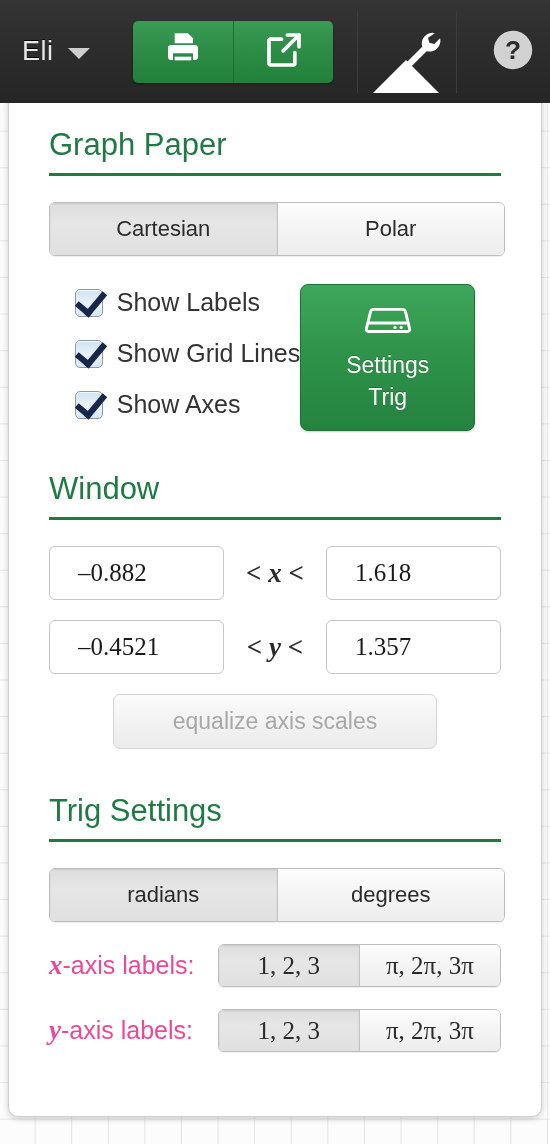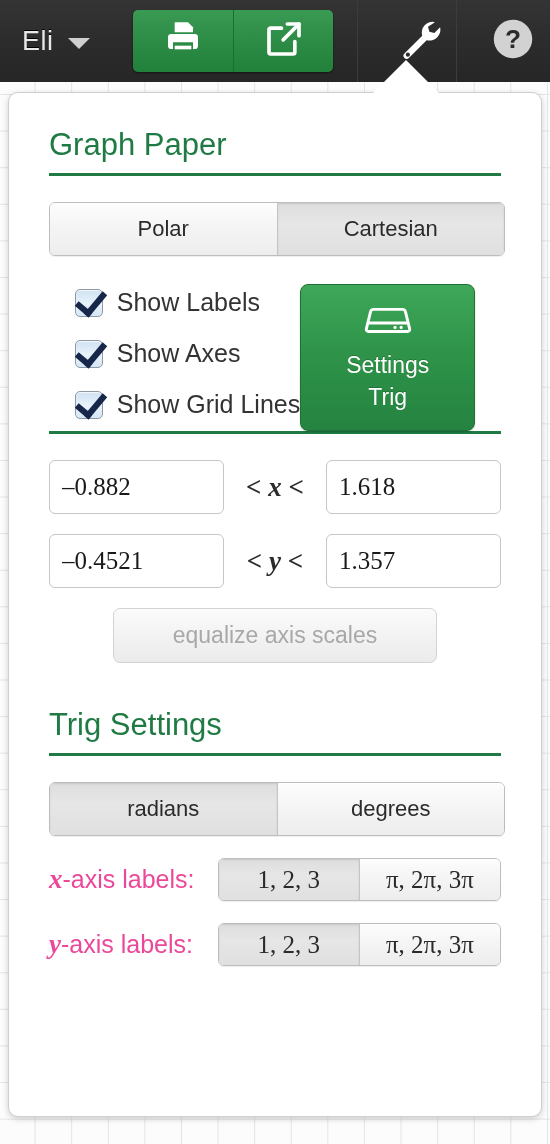--- a/index.html
+++ b/index.html
@@ -27,21 +27,21 @@
       linear-gradient(to bottom, #e4e4e4 1px, transparent 1px);
     background-size: 36.6px 36.6px;
     background-position: -2px 12px;
     z-index: 0;
   }
 
   
   #topbar {
     position: absolute;
     left: 0; top: 0;
-    width: 550px; height: 82px;
+    width: 550px; height: 103px;
     background: linear-gradient(to bottom, #343434 0%, #2c2c2c 50%, #262626 100%);
     z-index: 30;
     display: flex;
     align-items: center;
   }
 
   .tb-user {
     display: flex;
     align-items: center;
     margin-left: 14px;
@@ -230,21 +230,21 @@
     margin-bottom: 20px;
   }
   .win-input {
     width: 175px; height: 54px;
     border: 1px solid #c6c6c6;
     border-radius: 6px;
     background: #ffffff;
     font-family: "Liberation Serif", serif;
     font-size: 25px;
     color: #1a1a1a;
-    padding: 0 12px;
+    padding: 0 28px;
     outline: none;
   }
   .win-rel {
     width: 106px;
     text-align: center;
     font-family: "Liberation Serif", serif;
     font-size: 27px;
     font-weight: bold;
     color: #2b2b2b;
   }
@@ -352,58 +352,59 @@
 </div>
 
 <div id="panel-pointer-inner"></div>
 
 <div id="settings-panel">
 
   <div class="section-head">Graph Paper</div>
   <div class="section-rule"></div>
 
   <div class="seg">
+    <div class="seg-opt selected">Cartesian</div>
     <div class="seg-opt">Polar</div>
-    <div class="seg-opt selected">Cartesian</div>
   </div>
 
   <div id="options-row">
     <div class="check-list">
 
       <div class="check-row">
         <span class="cbox"></span>
         <span class="check-label">Show Labels</span>
       </div>
 
       <div class="check-row">
         <span class="cbox"></span>
-        <span class="check-label">Show Axes</span>
+        <span class="check-label">Show Grid Lines</span>
       </div>
 
       <div class="check-row">
         <span class="cbox"></span>
-        <span class="check-label">Show Grid Lines</span>
+        <span class="check-label">Show Axes</span>
       </div>
 
     </div>
 
     <div id="projector-btn">
       <span id="projector-icon">
         <svg width="52" height="34" viewBox="0 0 34 22" fill="none" stroke="#ffffff" stroke-width="1.9">
           <path d="M4.2 19.2h25.6a1.4 1.4 0 0 0 1.35-1.8L28.4 6.2A2 2 0 0 0 26.5 4.7h-19a2 2 0 0 0-1.9 1.5L2.85 17.4a1.4 1.4 0 0 0 1.35 1.8z" stroke-linejoin="round"></path>
           <path d="M4.4 13.6h25.2"></path>
           <circle cx="21.6" cy="16.5" r="1.05" fill="#ffffff" stroke="none"></circle>
           <circle cx="25.6" cy="16.5" r="1.05" fill="#ffffff" stroke="none"></circle>
         </svg>
       </span>
       <span class="pl">Settings</span>
       <span class="pl">Trig</span>
     </div>
   </div>
 
+  <div class="section-head" id="window-head">Window</div>
   <div class="section-rule"></div>
 
   <div class="win-row">
     <input class="win-input" value="–0.882" style="">
     <span class="win-rel">&lt;&nbsp;<i>x</i>&nbsp;&lt;</span>
     <input class="win-input" value="1.618" style="">
   </div>
 
   <div class="win-row">
     <input class="win-input" value="–0.4521" style="">

